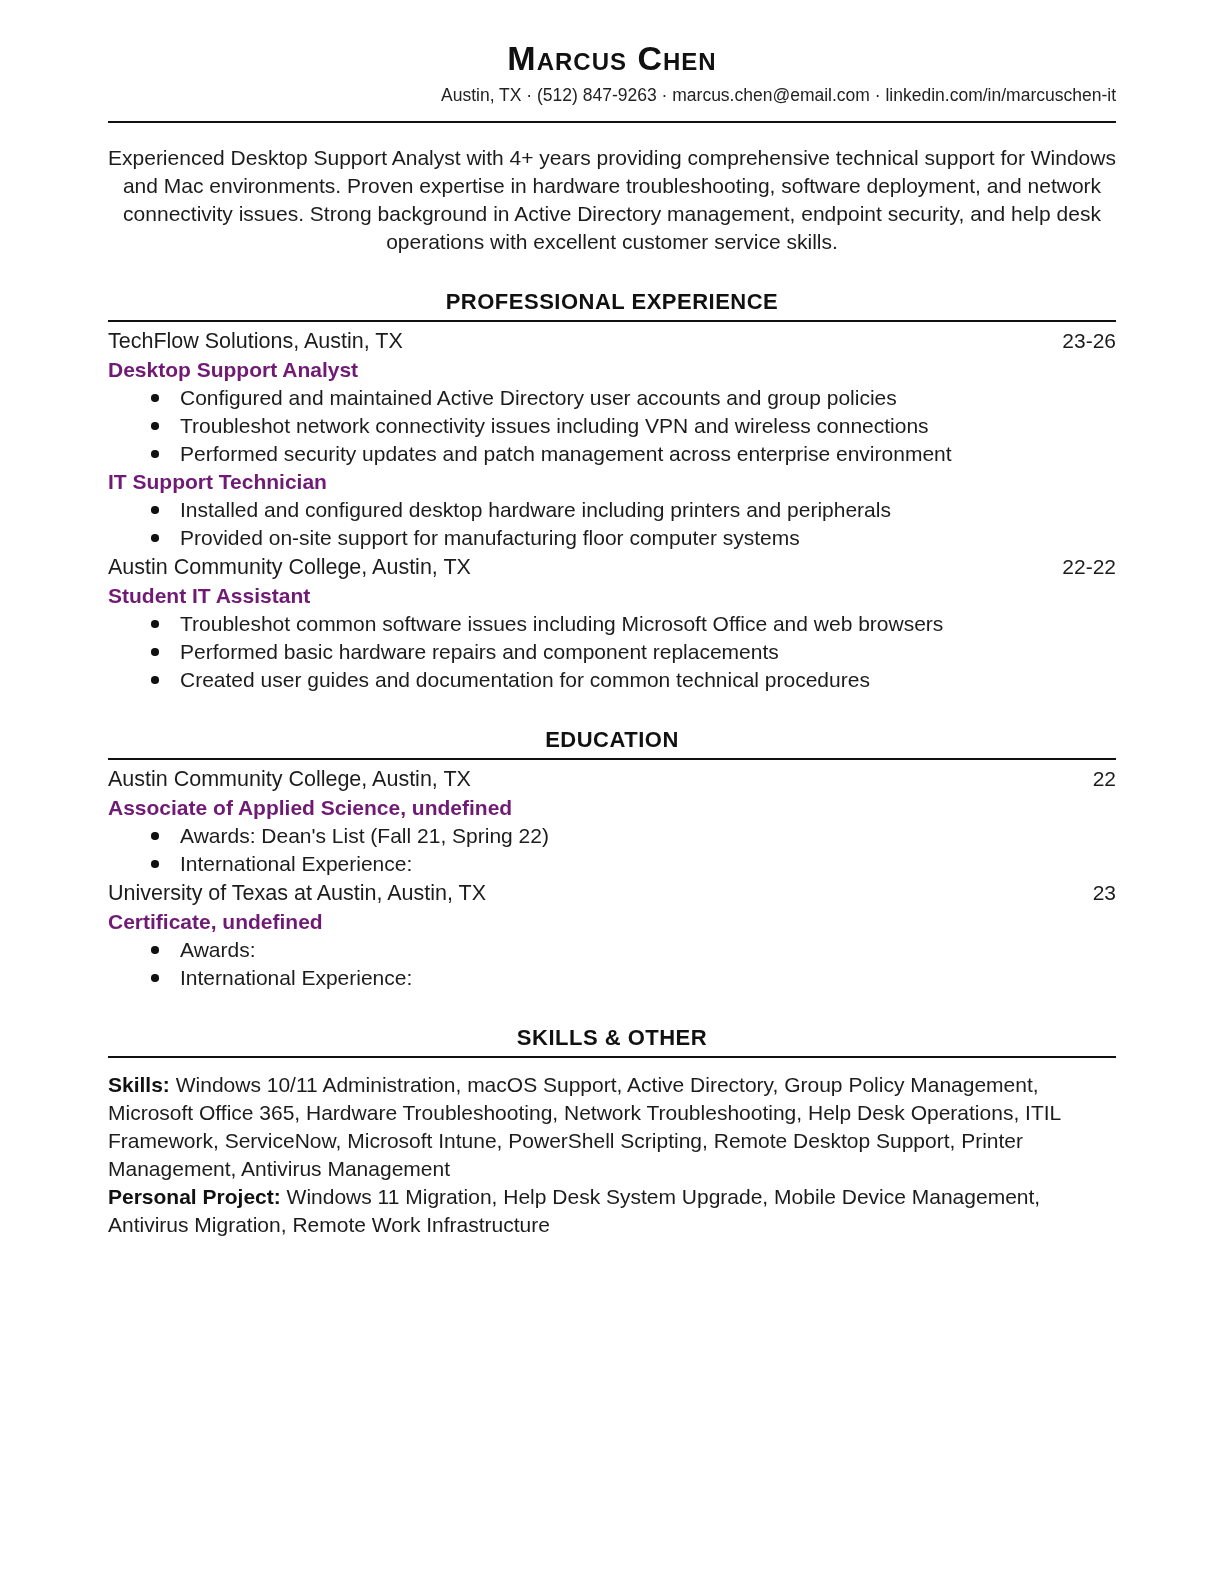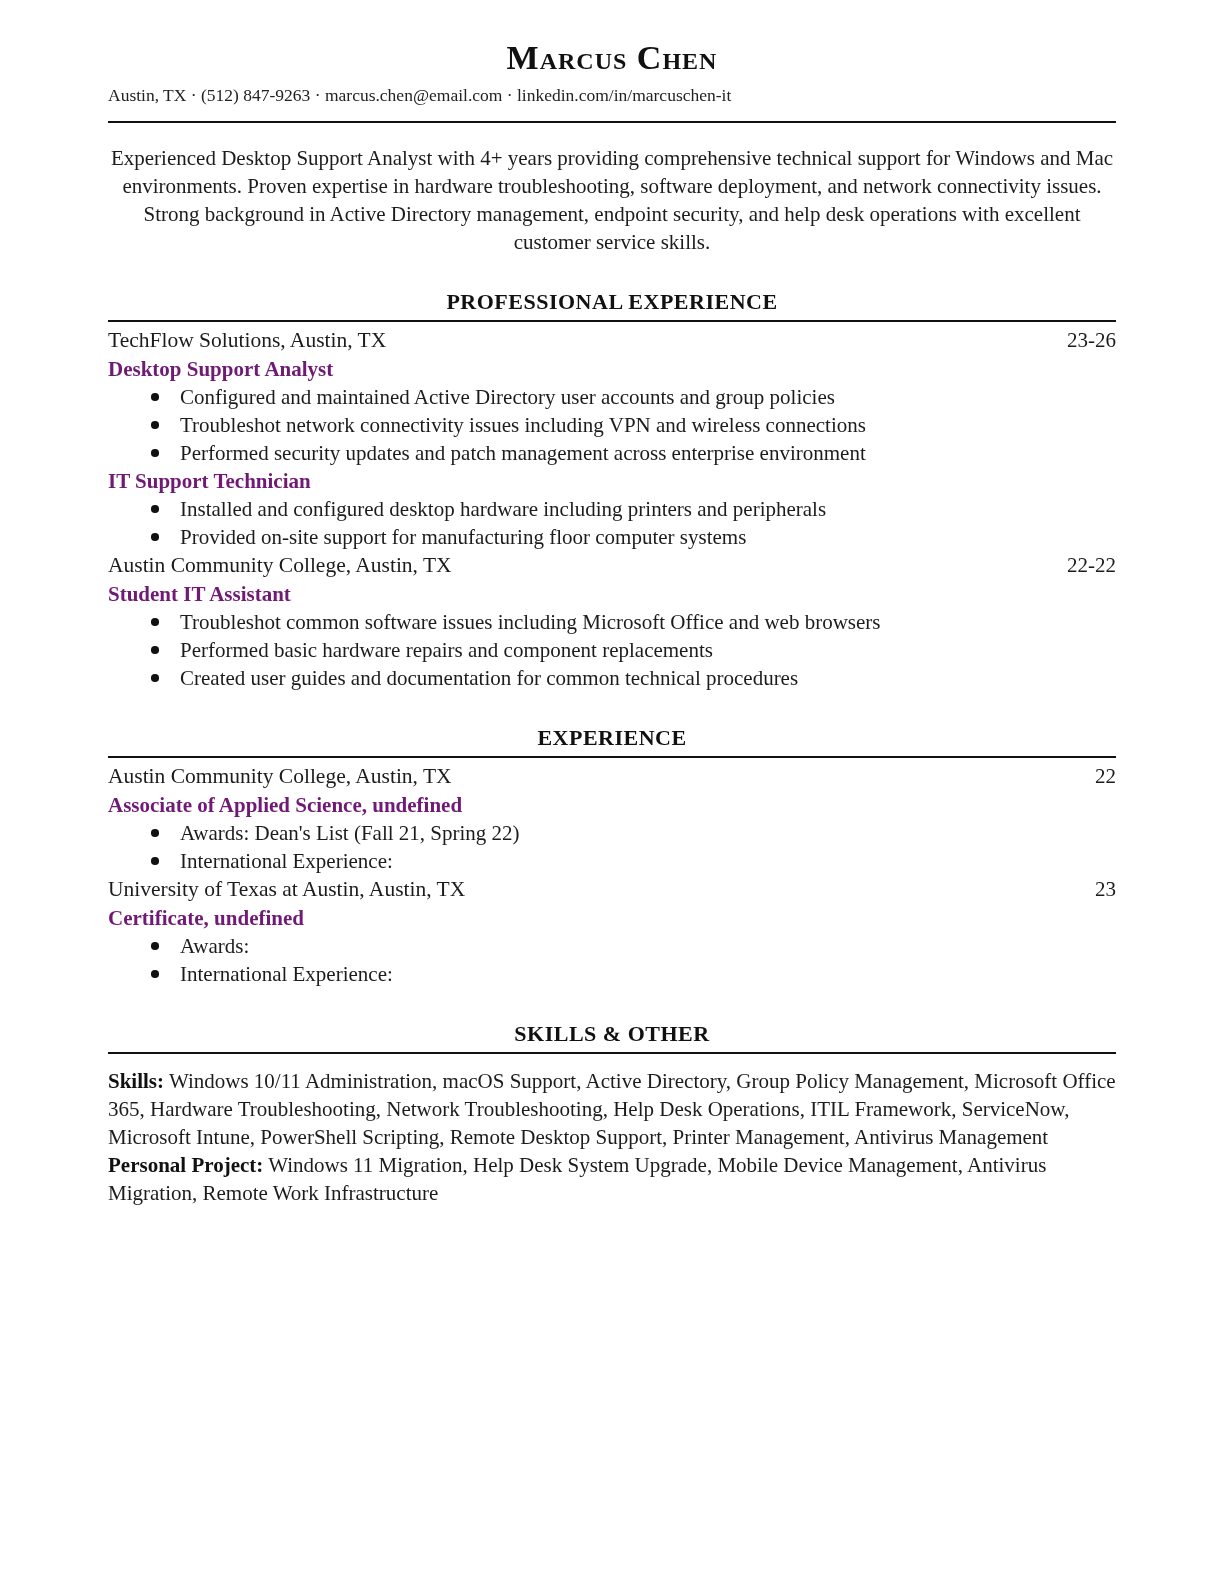--- a/index.html
+++ b/index.html
@@ -3,40 +3,40 @@
 <meta charset="utf-8">
 <style>
   * { box-sizing: border-box; }
   html, body { margin: 0; padding: 0; background: #ffffff; }
   .page {
     width: 1224px;
     height: 1584px;
     margin: 0 auto;
     background: #ffffff;
     padding: 38px 108px 40px 108px;
-    font-family: Liberation Serif, serif;
+    font-family: Liberation Sans, sans-serif;
     color: #1c1c1c;
   }
 
   
   .resume-header {
     border-bottom: 2px solid #111;
     padding-bottom: 15px;
   }
   .candidate-name {
     text-align: center;
     font-size: 34px;
     line-height: 40px;
     font-weight: 700;
     font-variant: small-caps;
     letter-spacing: 1px;
     color: #111;
   }
   .contact-line {
-    text-align: left;
+    text-align: right;
     font-size: 17.5px;
     line-height: 22px;
     margin-top: 6px;
     color: #222;
   }
 
   
   .summary {
     margin-top: 21px;
     text-align: center;
@@ -151,21 +151,21 @@
           <li>Troubleshot common software issues including Microsoft Office and web browsers</li>
           <li>Performed basic hardware repairs and component replacements</li>
           <li>Created user guides and documentation for common technical procedures</li>
         </ul>
       </div>
 
     </div>
   </section>
 
   <section class="section">
-    <div class="section-title">EXPERIENCE</div>
+    <div class="section-title">EDUCATION</div>
     <div class="section-body">
 
       <div class="entry">
         <div class="entry-head">
           <span>Austin Community College, Austin, TX</span>
           <span class="entry-dates">22</span>
         </div>
         <div class="entry-role">Associate of Applied Science, undefined</div>
         <ul class="bullets">
           <li>Awards: Dean's List (Fall 21, Spring 22)</li>

